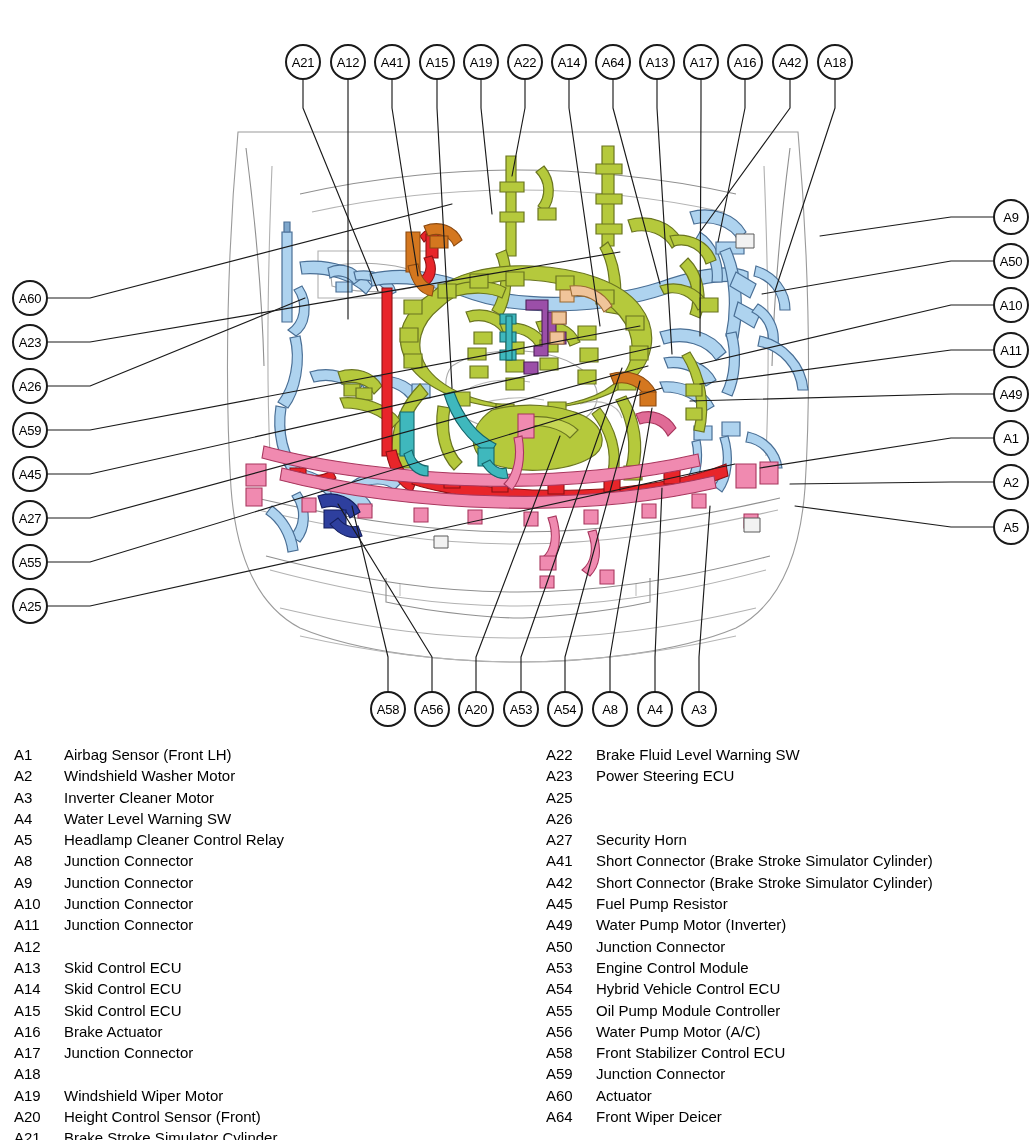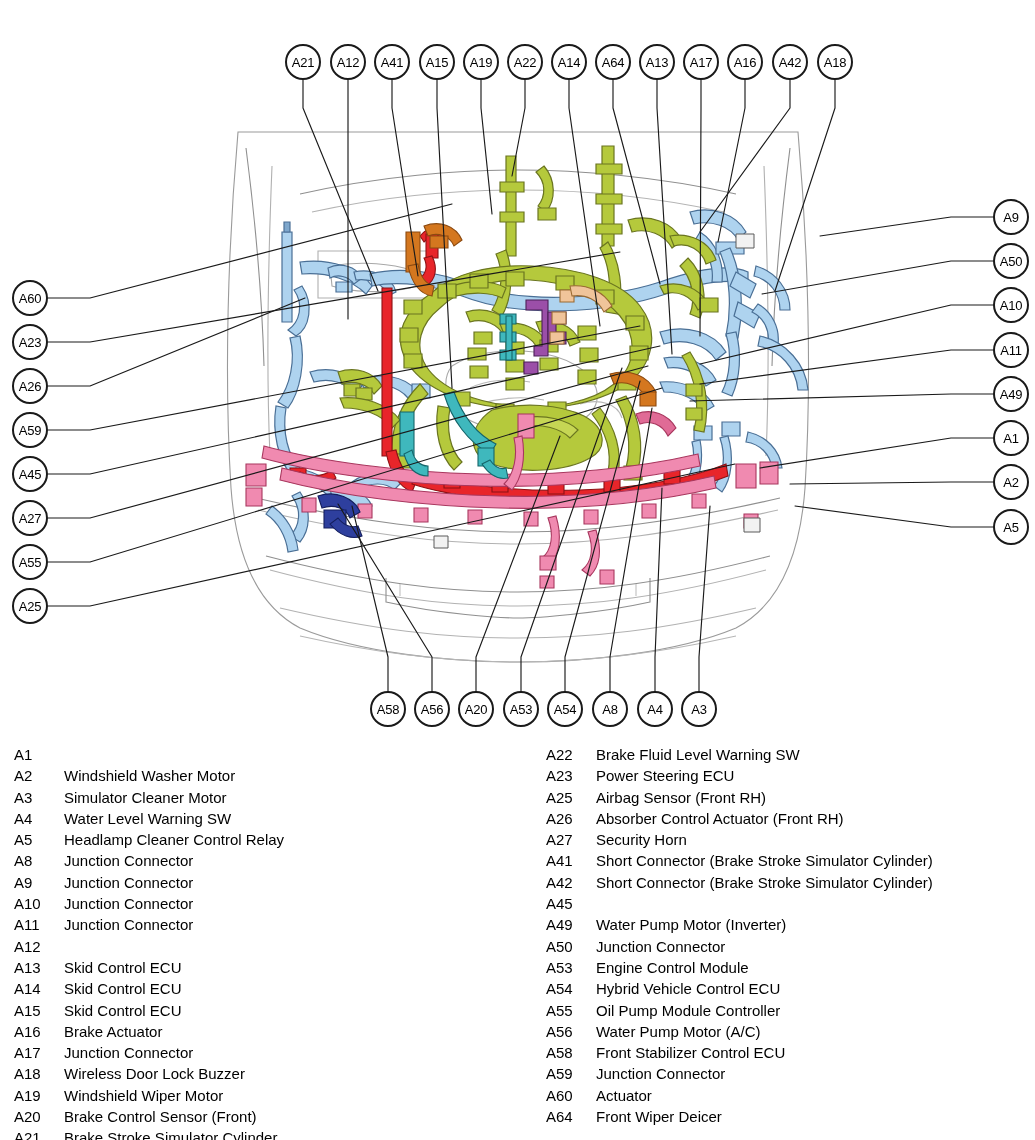--- a/index.html
+++ b/index.html
@@ -504,28 +504,29 @@
         <div class="callout" style="left: 681px; top: 655px;">
           <span>A3</span>
         </div>
       </div>
   </div>
 
   <div id="legend">
     <div class="legend-col" id="legend-col-left">
         <div class="legend-row">
           <span class="legend-code">A1</span>
+          <span class="legend-label">Airbag Sensor (Front LH)</span>
         </div>
         <div class="legend-row">
           <span class="legend-code">A2</span>
           <span class="legend-label">Windshield Washer Motor</span>
         </div>
         <div class="legend-row">
           <span class="legend-code">A3</span>
-          <span class="legend-label">Simulator Cleaner Motor</span>
+          <span class="legend-label">Inverter Cleaner Motor</span>
         </div>
         <div class="legend-row">
           <span class="legend-code">A4</span>
           <span class="legend-label">Water Level Warning SW</span>
         </div>
         <div class="legend-row">
           <span class="legend-code">A5</span>
           <span class="legend-label">Headlamp Cleaner Control Relay</span>
         </div>
         <div class="legend-row">
@@ -562,66 +563,64 @@
         <div class="legend-row">
           <span class="legend-code">A16</span>
           <span class="legend-label">Brake Actuator</span>
         </div>
         <div class="legend-row">
           <span class="legend-code">A17</span>
           <span class="legend-label">Junction Connector</span>
         </div>
         <div class="legend-row">
           <span class="legend-code">A18</span>
-          <span class="legend-label">Wireless Door Lock Buzzer</span>
         </div>
         <div class="legend-row">
           <span class="legend-code">A19</span>
           <span class="legend-label">Windshield Wiper Motor</span>
         </div>
         <div class="legend-row">
           <span class="legend-code">A20</span>
-          <span class="legend-label">Brake Control Sensor (Front)</span>
+          <span class="legend-label">Height Control Sensor (Front)</span>
         </div>
         <div class="legend-row">
           <span class="legend-code">A21</span>
           <span class="legend-label">Brake Stroke Simulator Cylinder</span>
         </div>
       </div>
     <div class="legend-col" id="legend-col-right">
         <div class="legend-row">
           <span class="legend-code">A22</span>
           <span class="legend-label">Brake Fluid Level Warning SW</span>
         </div>
         <div class="legend-row">
           <span class="legend-code">A23</span>
           <span class="legend-label">Power Steering ECU</span>
         </div>
         <div class="legend-row">
           <span class="legend-code">A25</span>
-          <span class="legend-label">Airbag Sensor (Front RH)</span>
         </div>
         <div class="legend-row">
           <span class="legend-code">A26</span>
-          <span class="legend-label">Absorber Control Actuator (Front RH)</span>
         </div>
         <div class="legend-row">
           <span class="legend-code">A27</span>
           <span class="legend-label">Security Horn</span>
         </div>
         <div class="legend-row">
           <span class="legend-code">A41</span>
           <span class="legend-label">Short Connector (Brake Stroke Simulator Cylinder)</span>
         </div>
         <div class="legend-row">
           <span class="legend-code">A42</span>
           <span class="legend-label">Short Connector (Brake Stroke Simulator Cylinder)</span>
         </div>
         <div class="legend-row">
           <span class="legend-code">A45</span>
+          <span class="legend-label">Fuel Pump Resistor</span>
         </div>
         <div class="legend-row">
           <span class="legend-code">A49</span>
           <span class="legend-label">Water Pump Motor (Inverter)</span>
         </div>
         <div class="legend-row">
           <span class="legend-code">A50</span>
           <span class="legend-label">Junction Connector</span>
         </div>
         <div class="legend-row">

